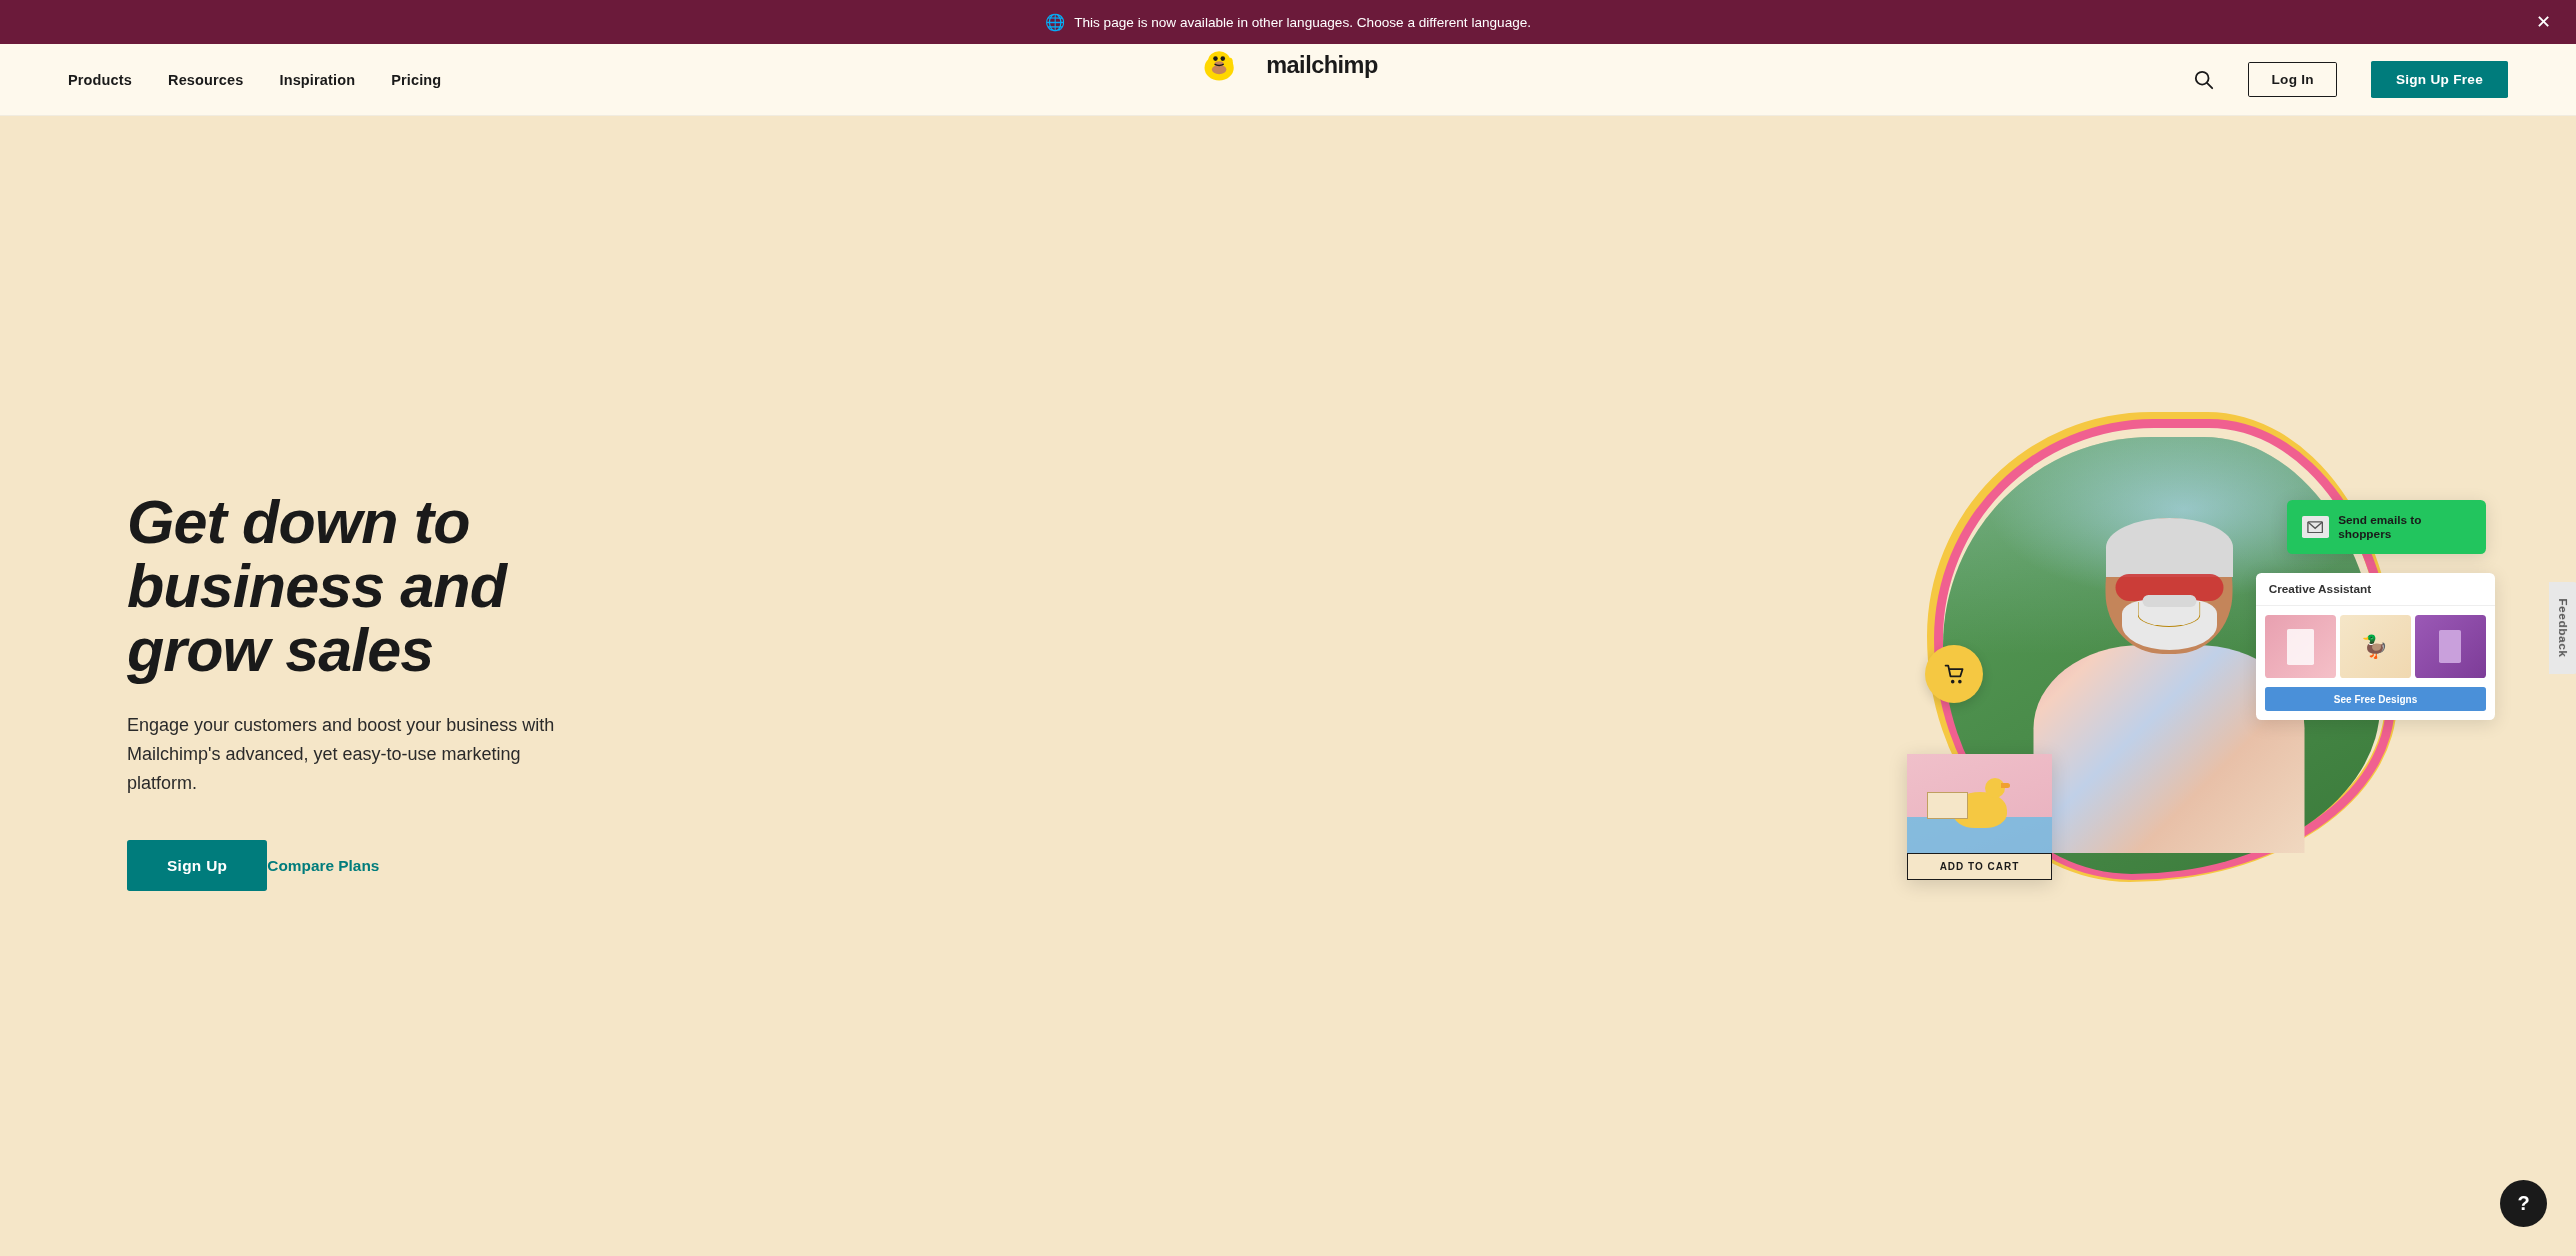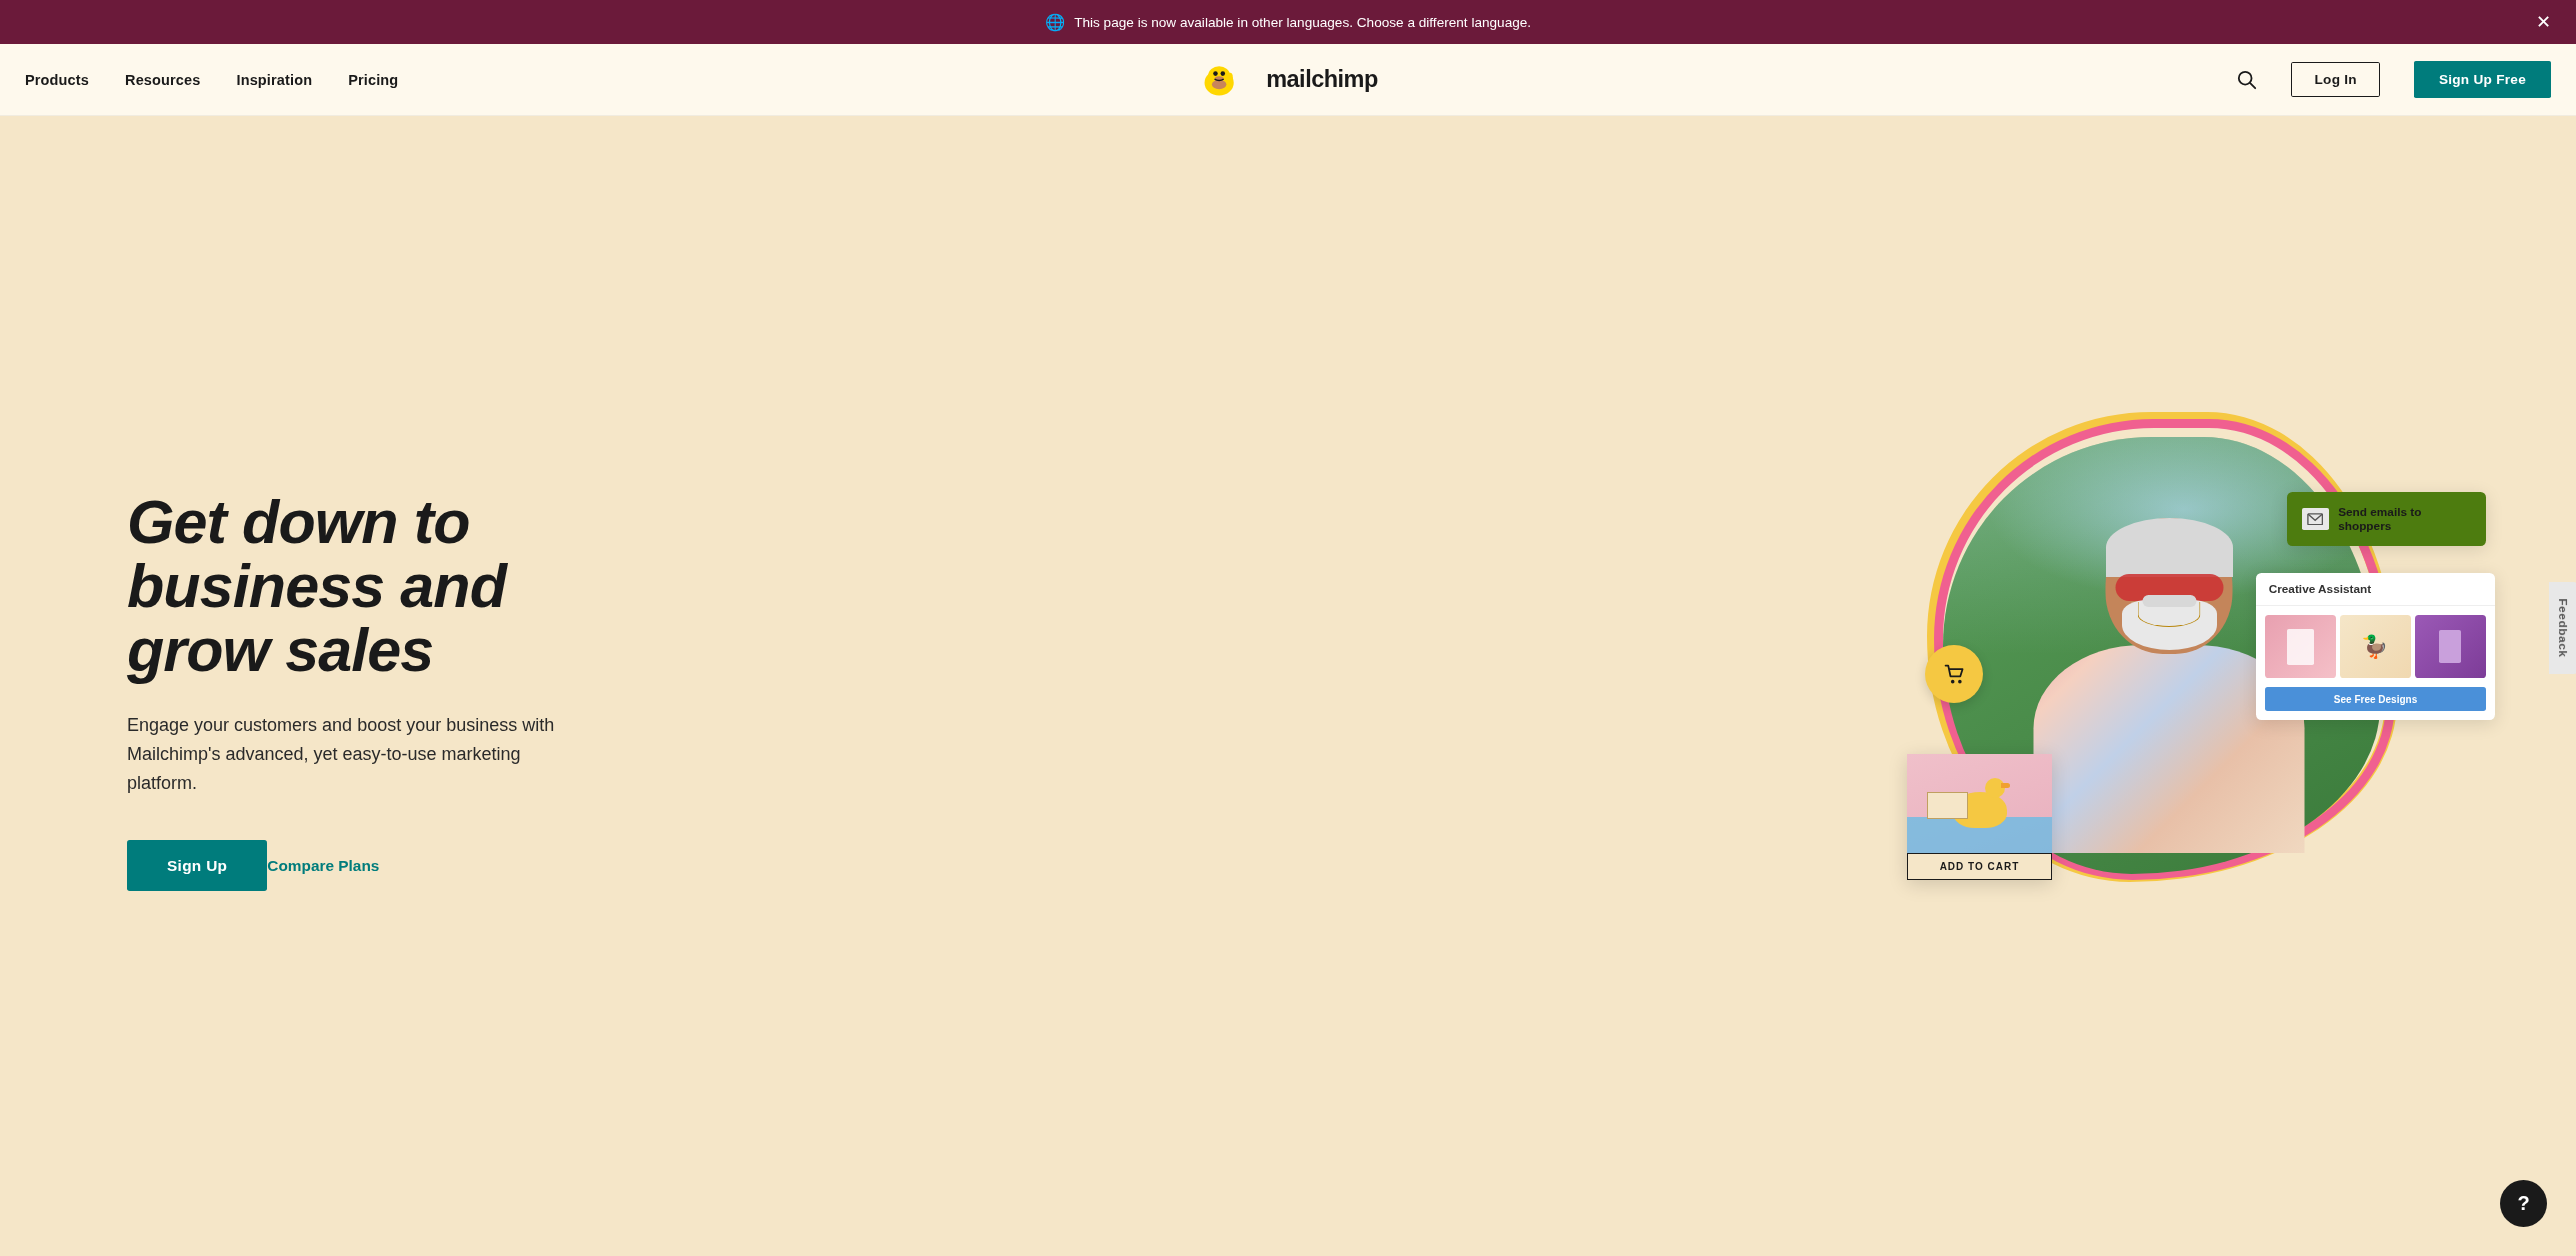--- a/index.html
+++ b/index.html
@@ -38,23 +38,22 @@
       color: #fff;
       background: none;
       border: none;
       line-height: 1;
     }
 
     
     #navbar {
       background: #fef9ed;
       display: flex;
-      align-items: center;
       justify-content: space-between;
-      padding: 0 25px;
+      padding: 0 68px;
       height: 72px;
       border-bottom: 0.9px solid rgba(0,0,0,0.05);
     }
 
     .nav-left {
       display: flex;
       align-items: center;
       gap: 36px;
     }
 
@@ -250,24 +249,24 @@
       font-weight: 800;
       padding: 7.2px;
       text-align: center;
       letter-spacing: 0.1em;
       cursor: pointer;
     }
 
     
     .email-card {
       position: absolute;
-      top: 64px;
+      top: 72px;
       right: 18px;
       width: 199px;
-      background: #4d7c0f;
+      background: #22c55e;
       border-radius: 5.4px;
       padding: 12.7px 14.5px;
       box-shadow: 0 3.6px 18px rgba(0,0,0,0.12);
       z-index: 10;
     }
 
     .email-card-header {
       display: flex;
       align-items: center;
       gap: 9px;

